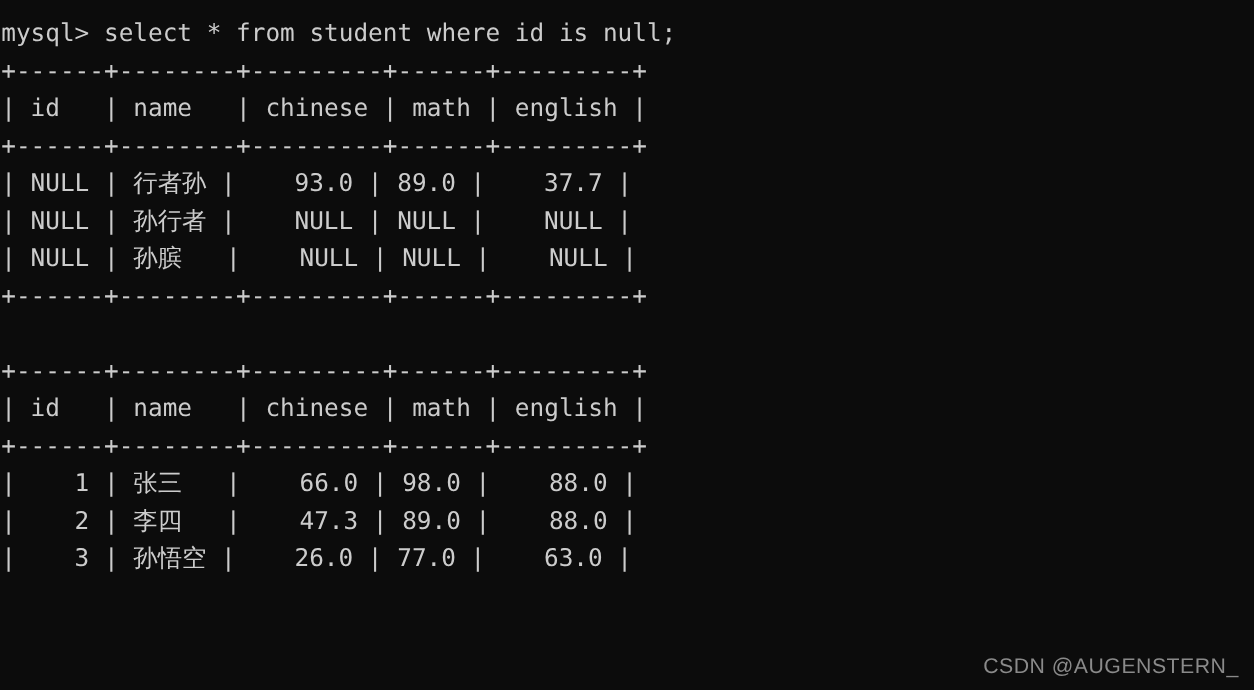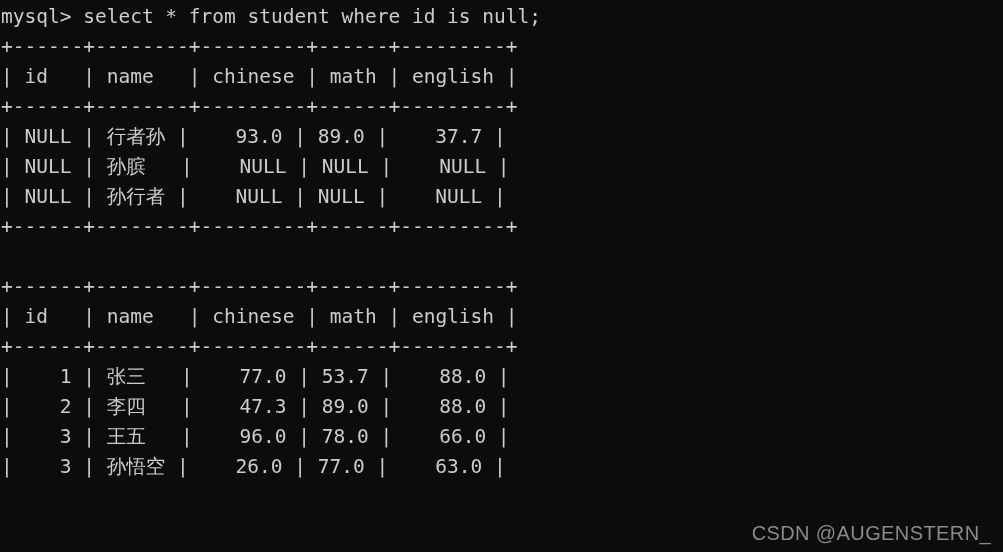--- a/index.html
+++ b/index.html
@@ -11,61 +11,60 @@
     position: relative;
     width: 1003px;
     height: 552px;
     background: #0c0c0c;
     overflow: hidden;
     font-family: "DejaVu Sans Mono", "Liberation Mono", monospace;
     font-size: 19.5px;
     line-height: 30px;
     color: #cccccc;
     box-sizing: border-box;
-    padding: 2px 0 0 0;
+    padding: 12px 0 0 0;
   }
   .line {
     white-space: pre;
     height: 30px;
     letter-spacing: 0px;
     padding-left: 1px;
   }
   .line.blank {
     height: 30px;
   }
   .watermark {
     position: absolute;
     right: 12px;
     bottom: 8px;
     font-family: "Liberation Sans", sans-serif;
-    font-size: 20px;
+    font-size: 17px;
     line-height: 22px;
     color: #8a8a8a;
     letter-spacing: 0.4px;
     white-space: pre;
     text-align: center;
   }
 </style>
 </head>
 <body>
 
 <div id="terminal">
 
   <div class="line">mysql&gt; select * from student where id is null;</div>
   <div class="line">+------+--------+---------+------+---------+</div>
   <div class="line">| id   | name   | chinese | math | english |</div>
   <div class="line">+------+--------+---------+------+---------+</div>
   <div class="line">| NULL | 行者孙 |    93.0 | 89.0 |    37.7 |</div>
+  <div class="line">| NULL | 孙行者 |    NULL | NULL |    NULL |</div>
   <div class="line">| NULL | 孙膑   |    NULL | NULL |    NULL |</div>
-  <div class="line">| NULL | 孙行者 |    NULL | NULL |    NULL |</div>
   <div class="line">+------+--------+---------+------+---------+</div>
   <div class="line blank"></div>
 
   <div class="line">+------+--------+---------+------+---------+</div>
   <div class="line">| id   | name   | chinese | math | english |</div>
   <div class="line">+------+--------+---------+------+---------+</div>
-  <div class="line">|    1 | 张三   |    77.0 | 53.7 |    88.0 |</div>
+  <div class="line">|    1 | 张三   |    66.0 | 98.0 |    88.0 |</div>
   <div class="line">|    2 | 李四   |    47.3 | 89.0 |    88.0 |</div>
-  <div class="line">|    3 | 王五   |    96.0 | 78.0 |    66.0 |</div>
   <div class="line">|    3 | 孙悟空 |    26.0 | 77.0 |    63.0 |</div>
 
   <div class="watermark">CSDN @AUGENSTERN_</div>
 </div>
 
 </body></html>

